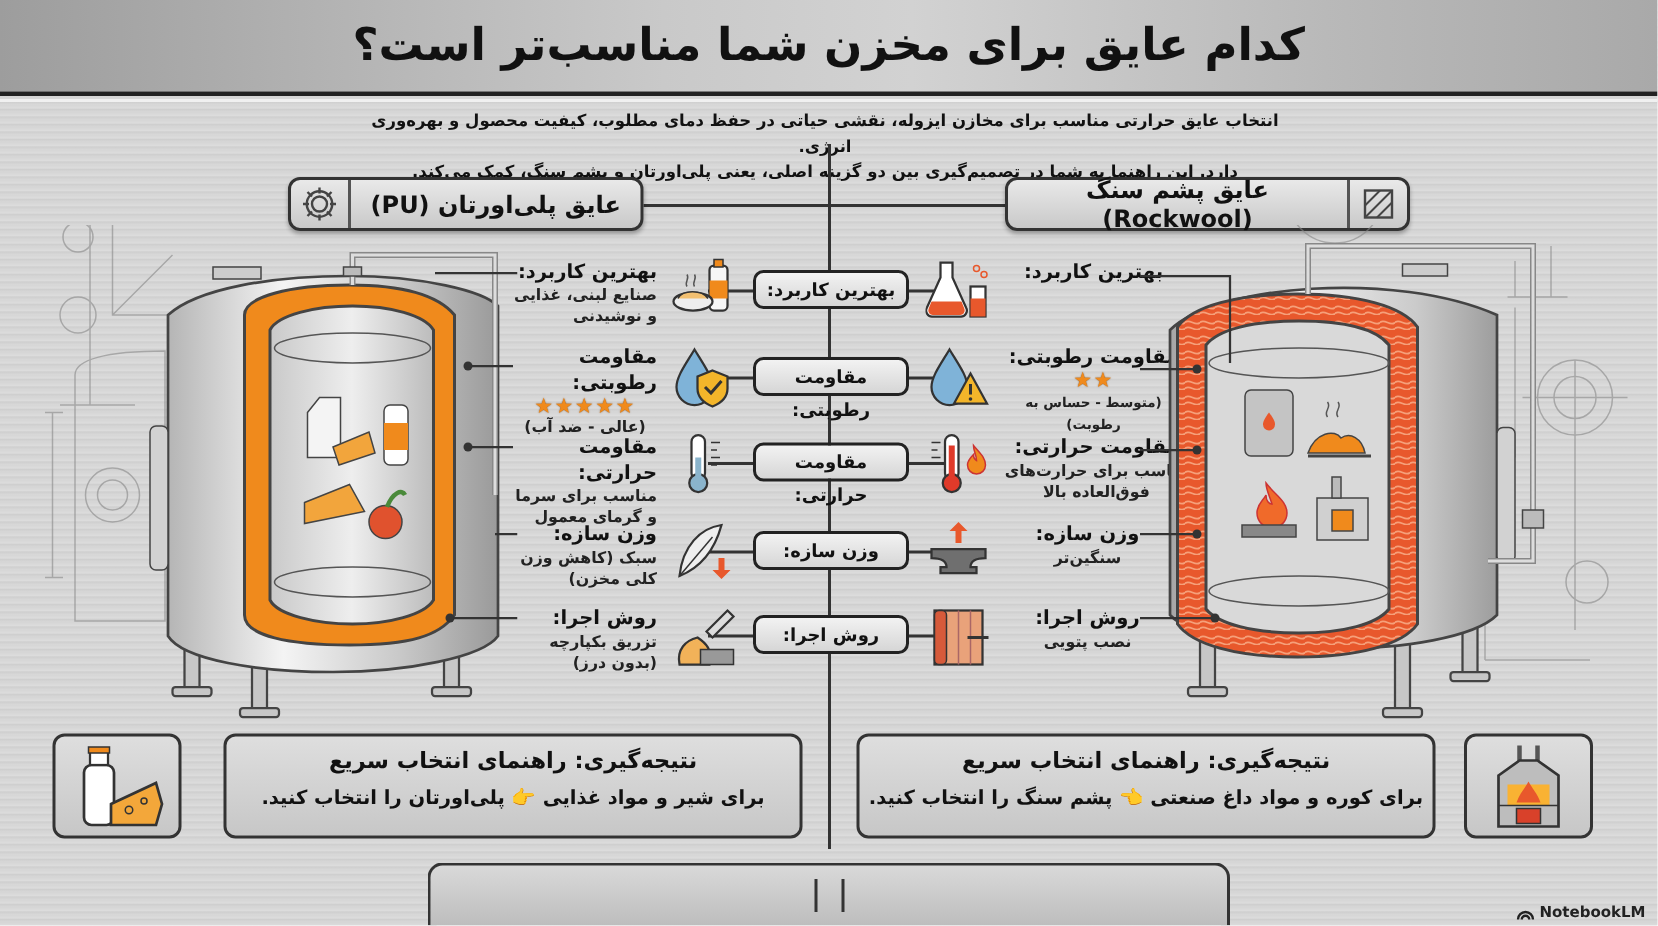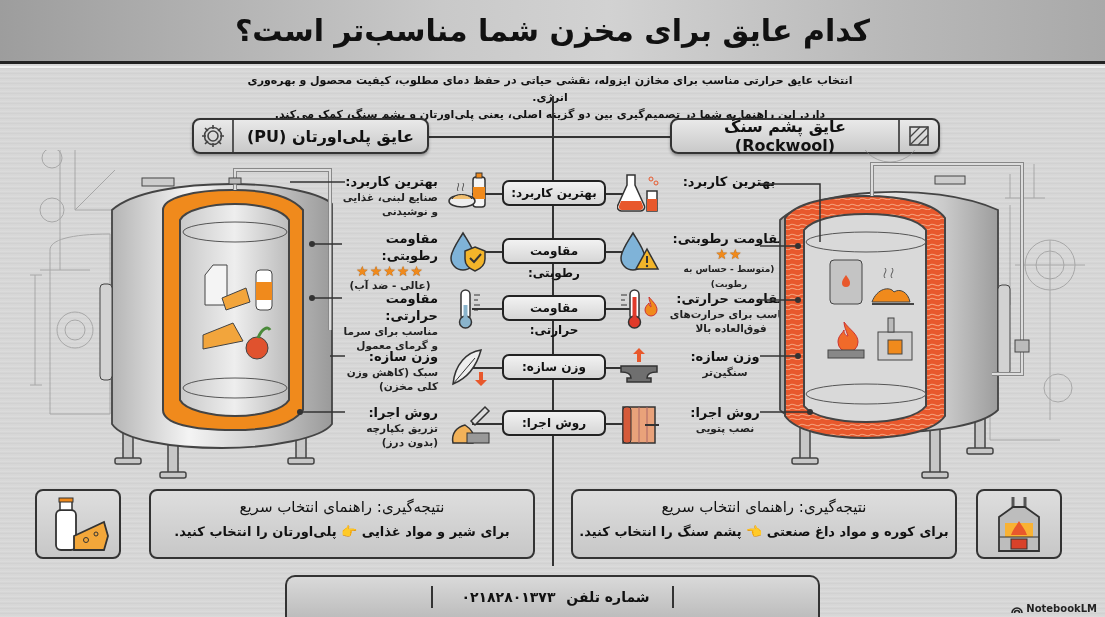--- a/index.html
+++ b/index.html
@@ -77,21 +77,21 @@
   
   .tank { position: absolute; }
 
   
   .concl {
     position: absolute; top: 489px; height: 70px;
     background: linear-gradient(180deg, #dedede, #c7c7c7);
     border: 2px solid #333; border-radius: 8px;
     direction: rtl; text-align: center;
   }
-  .concl .ct { font-size: 15px; font-weight: normal; margin-top: 7px; }
+  .concl .ct { font-size: 15px; font-weight: bold; margin-top: 7px; }
   .concl .cb { font-size: 13px; font-weight: bold; margin-top: 8px; }
   .pic-box {
     position: absolute; top: 489px; width: 86px; height: 70px;
     background: linear-gradient(180deg, #dedede, #c7c7c7);
     border: 2px solid #333; border-radius: 8px;
     display: flex; align-items: center; justify-content: center;
   }
   .vsep { position: absolute; top: 494px; width: 2px; height: 58px; background: #333; }
 
   
@@ -460,24 +460,20 @@
     <path d="M10 22l14-10h12l14 10v34H10z" fill="#bdbdbd" stroke="#333" stroke-width="1.8"></path>
     <path d="M16 28h28v14H16z" fill="#f9b233"></path>
     <path d="M22 40c2-6 6-10 8-14 2 4 6 8 8 14z" fill="#e8582c"></path>
     <rect x="22" y="44" width="16" height="10" fill="#d9412a" stroke="#333"></rect>
     <path d="M10 42h40" stroke="#333"></path>
   </svg>
 </div>
 
 <div class="footer">
   <div class="sep"></div>
-  <div class="phone">
-    <span>شماره تلفن</span>
-    <span>۰۲۱۸۲۸۰۱۳۷۳</span>
-  </div>
   <div class="sep"></div>
 </div>
 
 <div class="nlm">
   <svg width="12" height="10" viewBox="0 0 12 10">
       <path d="M1 9a5 5 0 0110 0M3.5 9a2.5 2.5 0 015 0" fill="none" stroke="#222" stroke-width="1.6"></path>
     </svg>
   <span>NotebookLM</span>
 </div>
 

